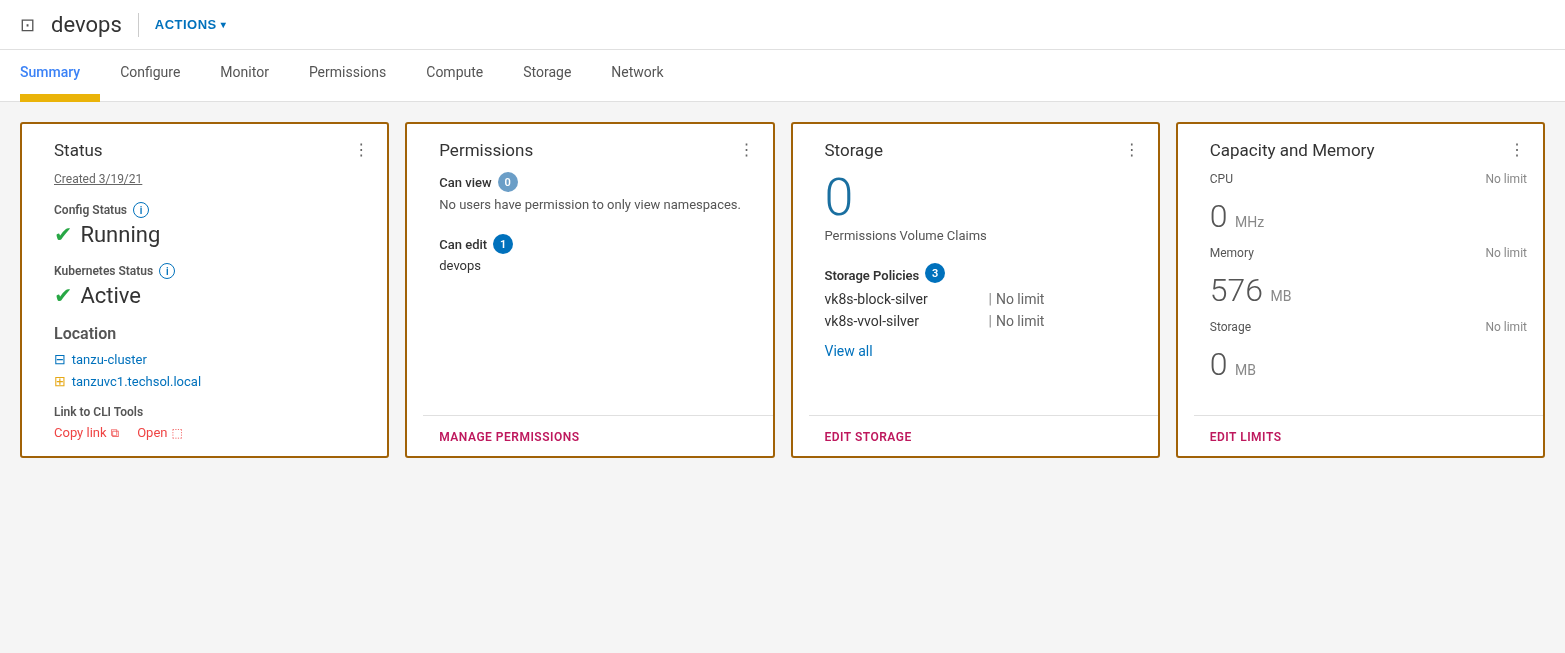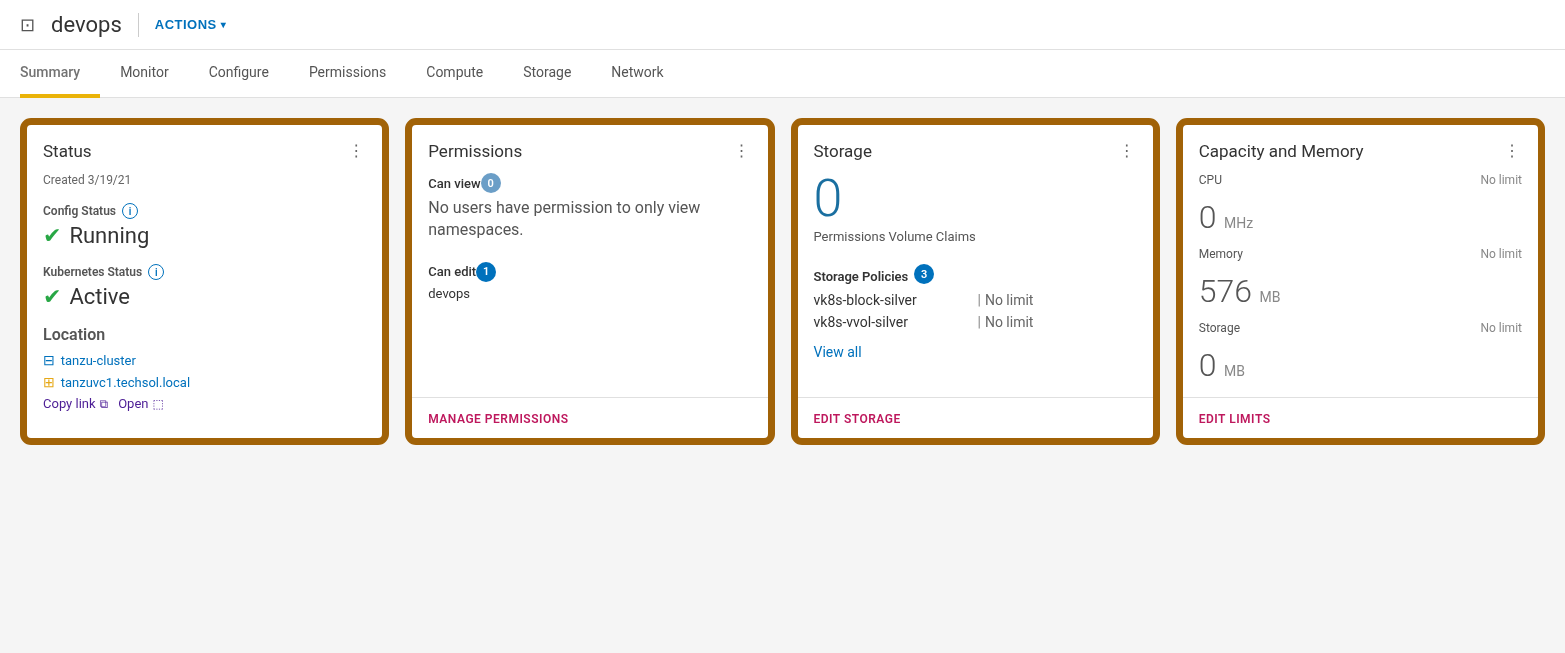--- a/index.html
+++ b/index.html
@@ -55,40 +55,41 @@
     }
     .nav-tab {
       padding: 14px 20px;
       cursor: pointer;
       color: #555;
       font-size: 14px;
       border-bottom: 3px solid transparent;
       margin-bottom: -1px;
     }
     .nav-tab.active {
-      color: #737373;
-      border-bottom: 4px solid #eab308;
+      color: #3b82f6;
+      border-bottom: 8px solid #eab308;
       font-weight: 500;
     }
     .nav-tab:first-child {
       padding-left: 0;
     }
     .main-content {
       padding: 20px;
       display: flex;
       gap: 16px;
     }
     .card {
       background: #fff;
-      border: 7px solid #a16207;
-      border-radius: 11px;
+      border: 2px solid #a16207;
+      border-radius: 3px;
       display: flex;
       flex-direction: column;
       flex: 1;
       min-width: 0;
+      padding-left: 16px;
     }
     .card-body {
       flex: 1;
       padding: 16px;
     }
     .card-footer {
       padding: 12px 16px;
       border-top: 1px solid #e0e0e0;
     }
     .card-header {
@@ -105,20 +106,21 @@
     .dots-icon {
       color: #666;
       cursor: pointer;
       font-size: 16px;
       letter-spacing: 2px;
     }
     .status-created {
       color: #666;
       font-size: 12px;
       margin-bottom: 16px;
+      text-decoration: underline;
     }
     .section-label {
       font-size: 12px;
       font-weight: 600;
       color: #555;
       margin-bottom: 4px;
       display: flex;
       align-items: center;
       gap: 6px;
     }
@@ -166,57 +168,58 @@
     }
     .cli-tools-label {
       font-size: 12px;
       font-weight: 600;
       color: #555;
       margin-top: 16px;
       margin-bottom: 6px;
     }
     .cli-links {
       display: flex;
-      gap: 10px;
-      font-size: 13px;
-      color: #4c1d95;
+      gap: 18px;
+      font-size: 13px;
+      color: #ef4444;
     }
     .cli-link {
       display: flex;
       align-items: center;
       gap: 4px;
       cursor: pointer;
     }
     
     .perm-section {
       margin-bottom: 16px;
     }
     .perm-title {
       font-size: 13px;
       font-weight: 500;
       color: #333;
       display: flex;
       align-items: center;
+      gap: 6px;
       margin-bottom: 4px;
     }
     .badge {
       display: inline-flex;
       align-items: center;
       justify-content: center;
       width: 20px;
       height: 20px;
       border-radius: 50%;
       font-size: 11px;
       font-weight: 600;
       color: #fff;
     }
     .badge-zero { background: #6b9ec7; }
     .badge-one { background: #0071bc; }
     .perm-desc {
-      font-size: 16px;
+      font-size: 13px;
       color: #555;
       line-height: 1.4;
     }
     .perm-user {
       font-size: 13px;
       color: #333;
     }
     
     .storage-big-num {
       font-size: 52px;
@@ -308,22 +311,22 @@
   <span class="top-bar-title">devops</span>
   <div class="divider-v"></div>
   <button class="actions-btn">
     <span>ACTIONS</span>
     <span class="chevron">▾</span>
   </button>
 </div>
 
 <div class="nav-tabs">
   <div class="nav-tab active">Summary</div>
+  <div class="nav-tab">Configure</div>
   <div class="nav-tab">Monitor</div>
-  <div class="nav-tab">Configure</div>
   <div class="nav-tab">Permissions</div>
   <div class="nav-tab">Compute</div>
   <div class="nav-tab">Storage</div>
   <div class="nav-tab">Network</div>
 </div>
 
 <div class="main-content">
 
   <div class="card">
     <div class="card-body">
@@ -354,20 +357,21 @@
       <div class="location-label">Location</div>
       <div class="location-link">
         <span class="location-icon">⊟</span>
         <span>tanzu-cluster</span>
       </div>
       <div class="location-link">
         <span class="location-icon" style="color:#e6a817;">⊞</span>
         <span>tanzuvc1.techsol.local</span>
       </div>
 
+      <div class="cli-tools-label">Link to CLI Tools</div>
       <div class="cli-links">
         <span class="cli-link">
           <span>Copy link</span>
           <span style="font-size:12px;">⧉</span>
         </span>
         <span class="cli-link">
           <span>Open</span>
           <span style="font-size:12px;">⬚</span>
         </span>
       </div>

